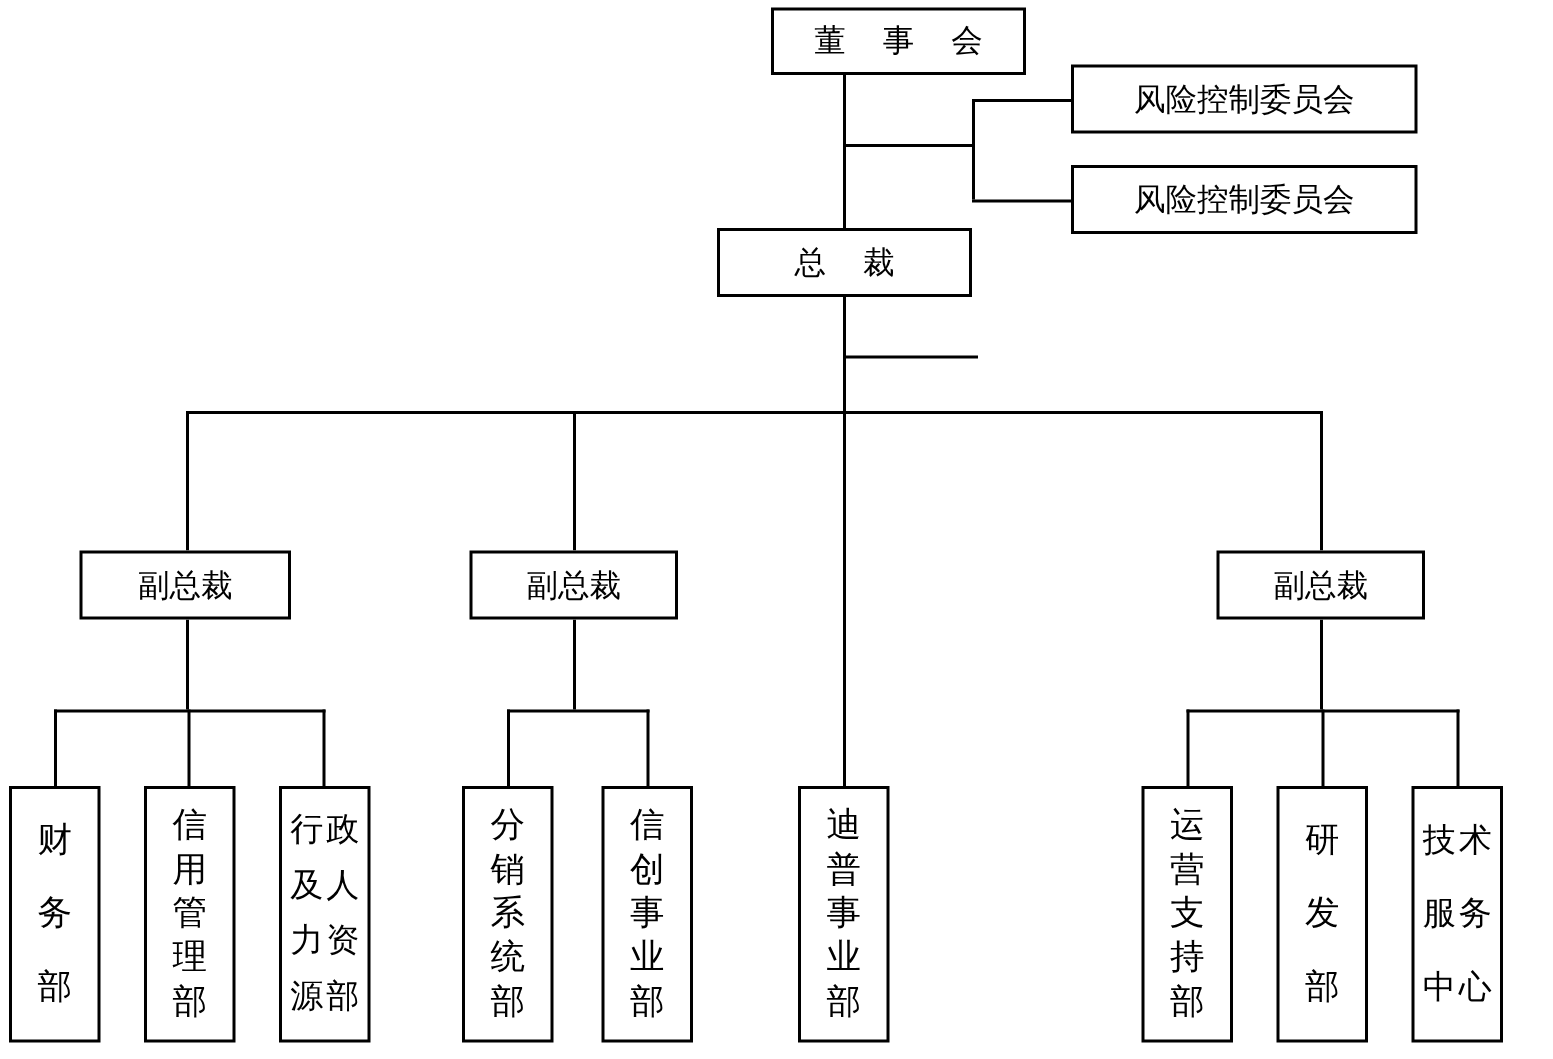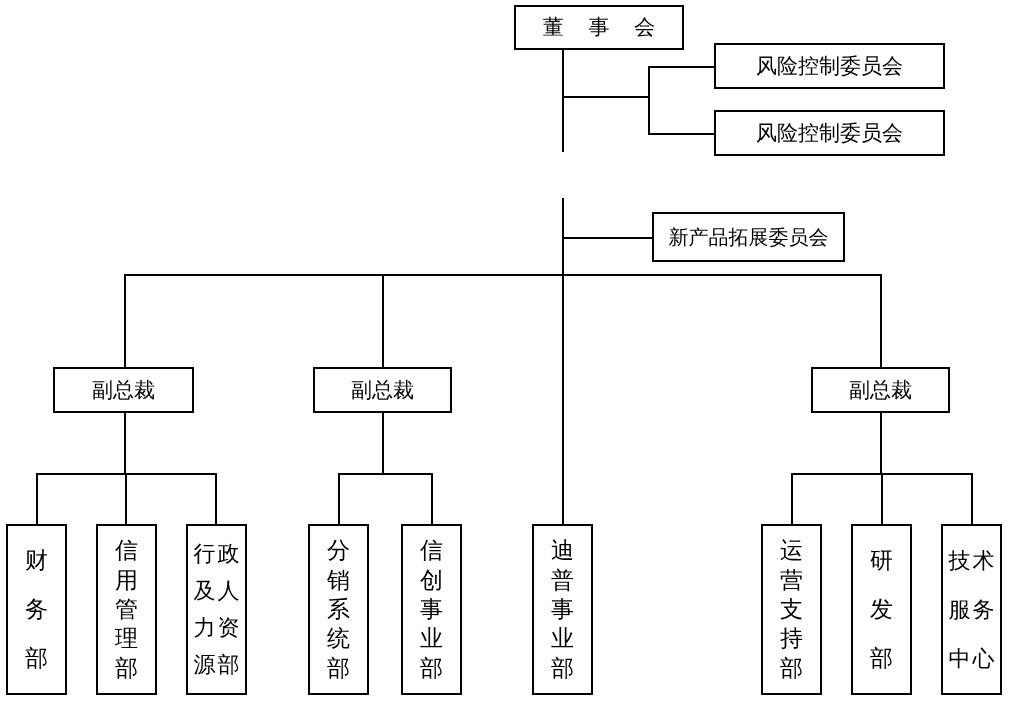--- a/index.html
+++ b/index.html
@@ -129,24 +129,24 @@
   </div>
 
   <div class="node h-node" style="left:714px; top:43px; width:231px; height:46px;">
     <span class="txt">风险控制委员会</span>
   </div>
 
   <div class="node h-node" style="left:714px; top:110px; width:231px; height:46px;">
     <span class="txt">风险控制委员会</span>
   </div>
 
-
-  <div class="node h-node small" style="left:652px; top:212px; width:193px; height:50px;">
-    <span class="txt">新产品拓展委员会</span>
-  </div>
+  <div class="node h-node wide-space" style="left:478px; top:152px; width:170px; height:46px;">
+    <span class="txt">总    裁</span>
+  </div>
+
 
   <div class="node h-node" style="left:53px; top:367px; width:141px; height:46px;">
     <span class="txt">副总裁</span>
   </div>
 
   <div class="node h-node" style="left:313px; top:367px; width:139px; height:46px;">
     <span class="txt">副总裁</span>
   </div>
 
   <div class="node h-node" style="left:811px; top:367px; width:139px; height:46px;">

